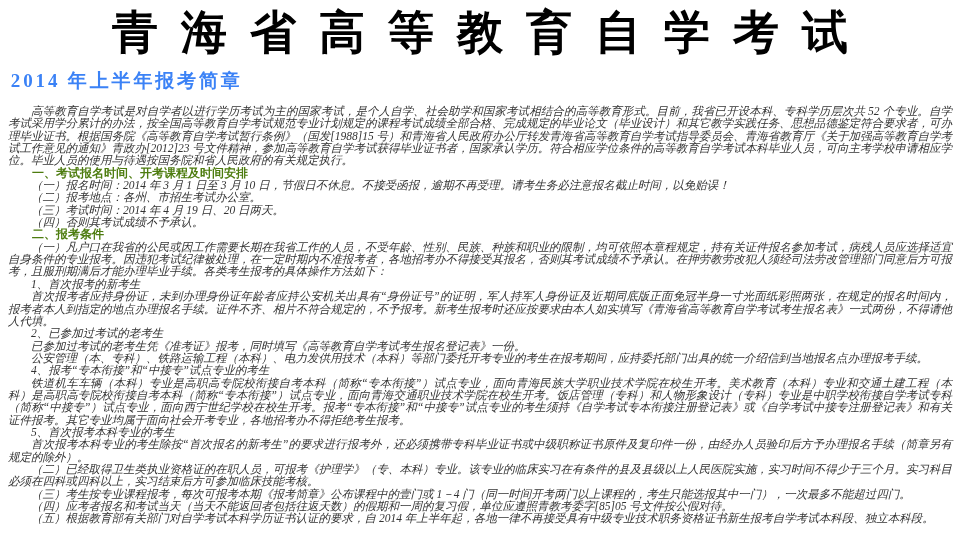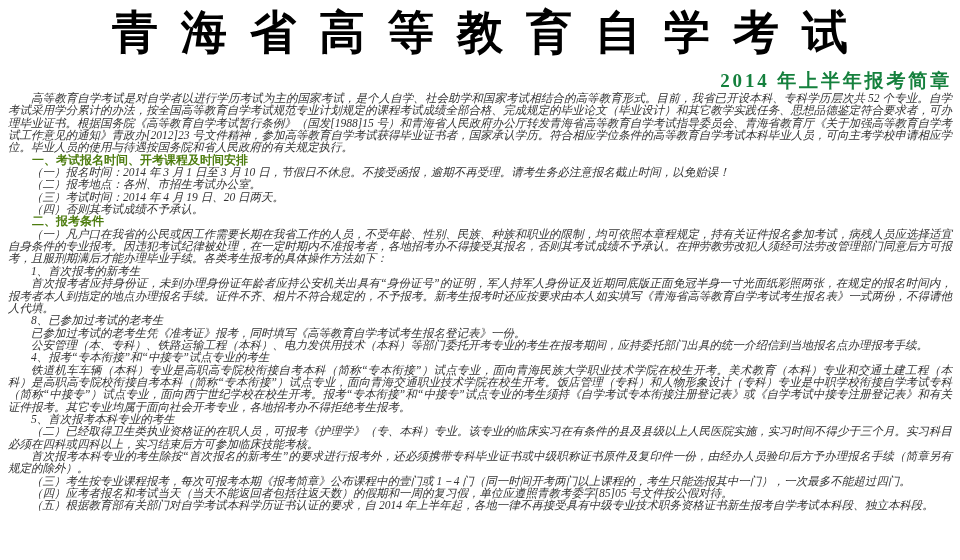--- a/index.html
+++ b/index.html
@@ -10,25 +10,26 @@
     font-family:"Liberation Serif",serif;
     border-radius:29px;
   }
   .doc-title{
     margin:2px 0 0 0;text-align:center;color:#000;
     font-family:"Liberation Serif",serif;font-weight:bold;
     font-size:46px;line-height:54px;letter-spacing:0.5em;text-indent:0.5em;
     white-space:nowrap;
   }
   .doc-subtitle{
-    margin-top:10px;text-align:right;color:#15803d;
+    margin-top:10px;text-align:left;color:#3b82f6;
     font-family:"Liberation Serif",serif;font-weight:bold;
     font-size:19px;line-height:22px;letter-spacing:0.15em;text-indent:0.15em;
   }
   .doc-body{
+    margin-top:13px;
     font-size:11.5px;line-height:12.35px;
     text-align:justify;text-justify:inter-character;
     color:#333;
   }
   .doc-body p{margin:0;text-indent:2em;}
   .para{font-style:italic;}            
   .section-head{
     font-family:"Liberation Sans",sans-serif;font-style:normal;
     font-weight:bold;color:#4d7c0f;font-size:12px;
   }
@@ -46,25 +47,25 @@
     <p class="section-head">一、考试报名时间、开考课程及时间安排</p>
     <p class="para">（一）报名时间：2014 年 3 月 1 日至 3 月 10 日，节假日不休息。不接受函报，逾期不再受理。请考生务必注意报名截止时间，以免贻误！</p>
     <p class="para">（二）报考地点：各州、市招生考试办公室。</p>
     <p class="para">（三）考试时间：2014 年 4 月 19 日、20 日两天。</p>
     <p class="para">（四）否则其考试成绩不予承认。</p>
 
     <p class="section-head">二、报考条件</p>
     <p class="para">（一）凡户口在我省的公民或因工作需要长期在我省工作的人员，不受年龄、性别、民族、种族和职业的限制，均可依照本章程规定，持有关证件报名参加考试，病残人员应选择适宜自身条件的专业报考。因违犯考试纪律被处理，在一定时期内不准报考者，各地招考办不得接受其报名，否则其考试成绩不予承认。在押劳教劳改犯人须经司法劳改管理部门同意后方可报考，且服刑期满后才能办理毕业手续。各类考生报考的具体操作方法如下：</p>
     <p class="para">1、首次报考的新考生</p>
     <p class="para">首次报考者应持身份证，未到办理身份证年龄者应持公安机关出具有“身份证号”的证明，军人持军人身份证及近期同底版正面免冠半身一寸光面纸彩照两张，在规定的报名时间内，报考者本人到指定的地点办理报名手续。证件不齐、相片不符合规定的，不予报考。新考生报考时还应按要求由本人如实填写《青海省高等教育自学考试考生报名表》一式两份，不得请他人代填。</p>
-    <p class="para">8、已参加过考试的老考生</p>
+    <p class="para">2、已参加过考试的老考生</p>
     <p class="para">已参加过考试的老考生凭《准考证》报考，同时填写《高等教育自学考试考生报名登记表》一份。</p>
     <p class="para">公安管理（本、专科）、铁路运输工程（本科）、电力发供用技术（本科）等部门委托开考专业的考生在报考期间，应持委托部门出具的统一介绍信到当地报名点办理报考手续。</p>
     <p class="para">4、报考“专本衔接”和“中接专”试点专业的考生</p>
     <p class="para">铁道机车车辆（本科）专业是高职高专院校衔接自考本科（简称“专本衔接”）试点专业，面向青海民族大学职业技术学院在校生开考。美术教育（本科）专业和交通土建工程（本科）是高职高专院校衔接自考本科（简称“专本衔接”）试点专业，面向青海交通职业技术学院在校生开考。饭店管理（专科）和人物形象设计（专科）专业是中职学校衔接自学考试专科（简称“中接专”）试点专业，面向西宁世纪学校在校生开考。报考“专本衔接”和“中接专”试点专业的考生须持《自学考试专本衔接注册登记表》或《自学考试中接专注册登记表》和有关证件报考。其它专业均属于面向社会开考专业，各地招考办不得拒绝考生报考。</p>
     <p class="para">5、首次报考本科专业的考生</p>
+    <p class="para">首次报考本科专业的考生除按“首次报名的新考生”的要求进行报考外，还必须携带专科毕业证书或中级职称证书原件及复印件一份，由经办人员验印后方予办理报名手续（简章另有规定的除外）。</p>
     <p class="para">（二）已经取得卫生类执业资格证的在职人员，可报考《护理学》（专、本科）专业。该专业的临床实习在有条件的县及县级以上人民医院实施，实习时间不得少于三个月。实习科目必须在四科或四科以上，实习结束后方可参加临床技能考核。</p>
-    <p class="para">首次报考本科专业的考生除按“首次报名的新考生”的要求进行报考外，还必须携带专科毕业证书或中级职称证书原件及复印件一份，由经办人员验印后方予办理报名手续（简章另有规定的除外）。</p>
     <p class="para">（三）考生按专业课程报考，每次可报考本期《报考简章》公布课程中的壹门或 1－4 门（同一时间开考两门以上课程的，考生只能选报其中一门），一次最多不能超过四门。</p>
     <p class="para">（四）应考者报名和考试当天（当天不能返回者包括往返天数）的假期和一周的复习假，单位应遵照青教考委字[85]05 号文件按公假对待。</p>
     <p class="para">（五）根据教育部有关部门对自学考试本科学历证书认证的要求，自 2014 年上半年起，各地一律不再接受具有中级专业技术职务资格证书新生报考自学考试本科段、独立本科段。</p>
   </div>
 </div>
 
 </body></html>

